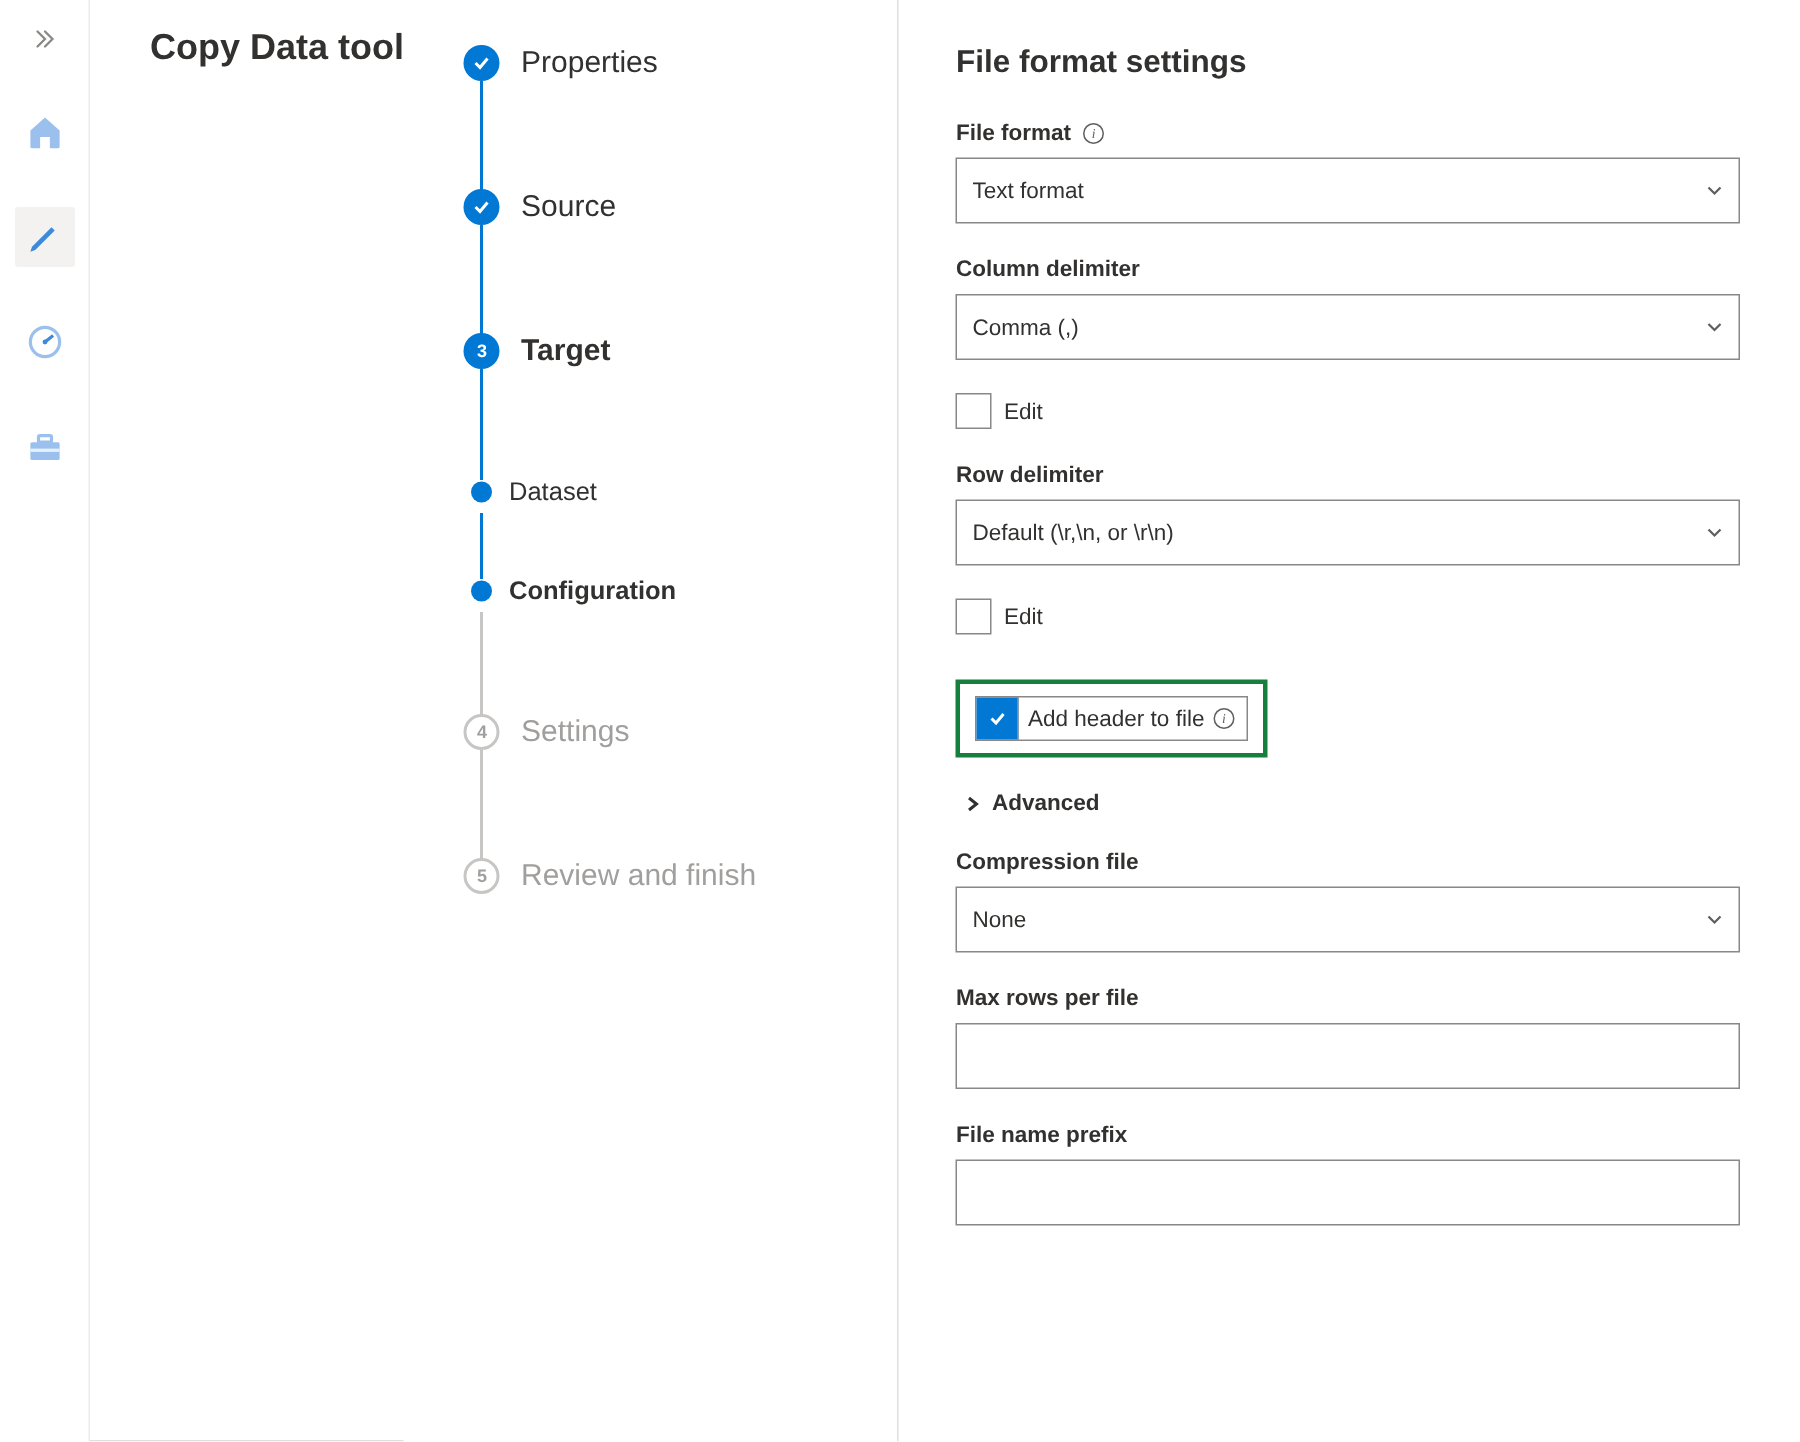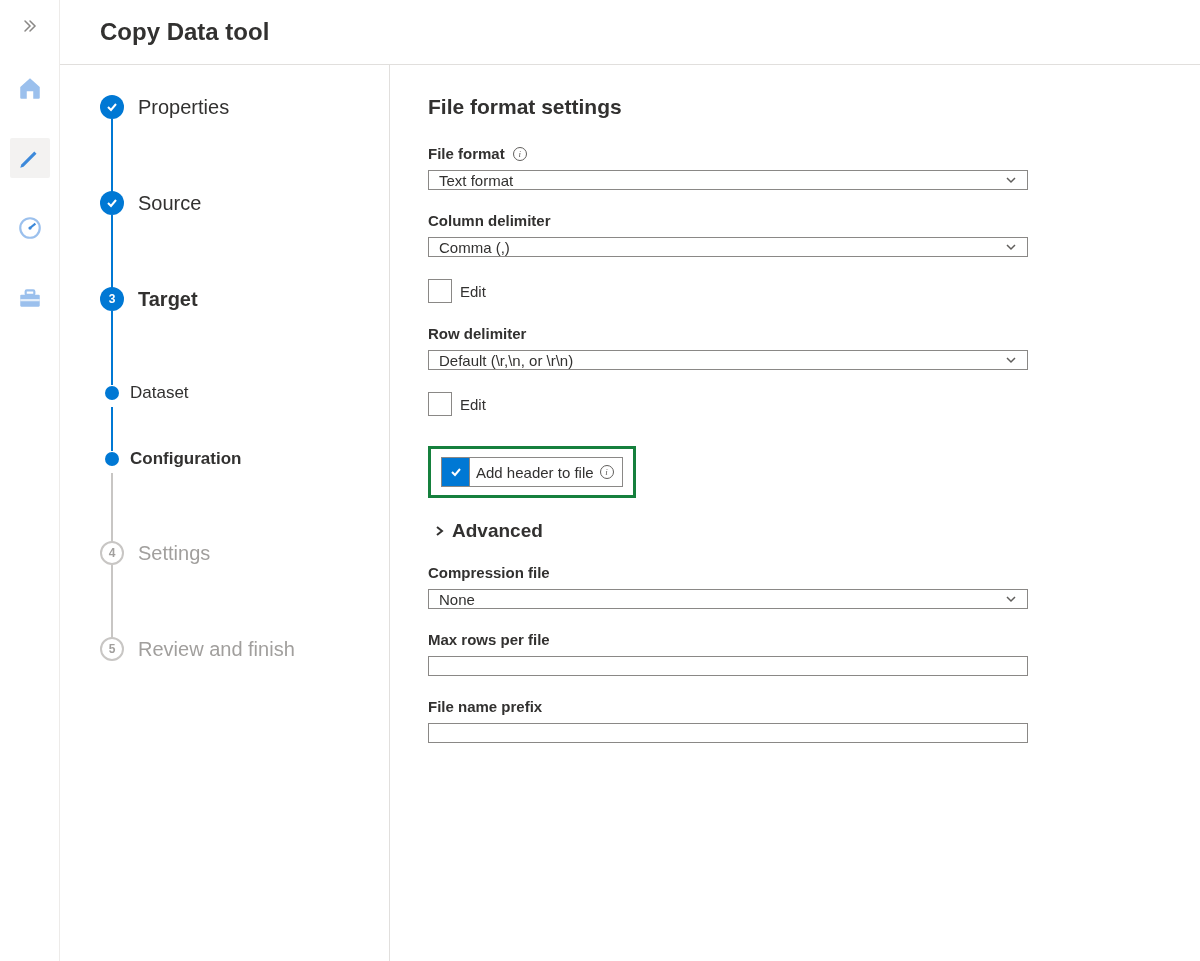--- a/index.html
+++ b/index.html
@@ -30,21 +30,21 @@
   .rail .icon {
     width: 40px; height: 40px;
     display:flex; align-items:center; justify-content:center;
     color:#4f8de0;
   }
   .rail .icon.active { background:#f3f2f1; border-radius:2px;}
   
   .main {
     flex:1;
     display:flex;
-    flex-direction:column;
+    flex-direction:row;
   }
   .title-row {
     padding: 18px 0 18px 40px;
     border-bottom: 1px solid #e1dfdd;
   }
   .title-row h1 {
     font-size: 24px;
     font-weight: 600;
     color:#323130;
   }
@@ -120,21 +120,21 @@
     width:14px; height:14px;
     border:1px solid #605e5c;
     border-radius:50%;
     display:inline-flex; align-items:center; justify-content:center;
     font-size:9px; color:#605e5c; font-weight:400;
     font-style: italic;
     font-family: Georgia, serif;
   }
   .select-box, .text-input {
     width:100%;
-    height: 20px;
+    height: 44px;
     border:1px solid #8a8886;
     background:#fff;
     padding: 0 10px;
     display:flex; align-items:center; justify-content:space-between;
     font-size:15px;
     color:#323130;
   }
   .text-input { display:block; }
   .select-chevron { color:#605e5c; }
   .checkbox-row {
@@ -158,21 +158,21 @@
     margin: 8px 0;
   }
   .header-checkbox-inner {
     border:1px solid #8a8886;
     display:inline-flex; align-items:center; gap:6px;
     padding-right:8px;
   }
   .header-checkbox-inner .checkbox-box { border:none; border-right:1px solid #8a8886; width:28px; height:28px;}
   .advanced-row {
     display:flex; align-items:center; gap:8px;
-    font-size:19px; font-weight:600;
+    font-size:15px; font-weight:600;
     padding-left:6px;
     margin: 14px 0 22px 0;
     cursor:pointer;
   }
   .chev-right { color:#323130; font-weight:600;}
   svg { display:block; }
 </style>
 </head>
 <body>
 

